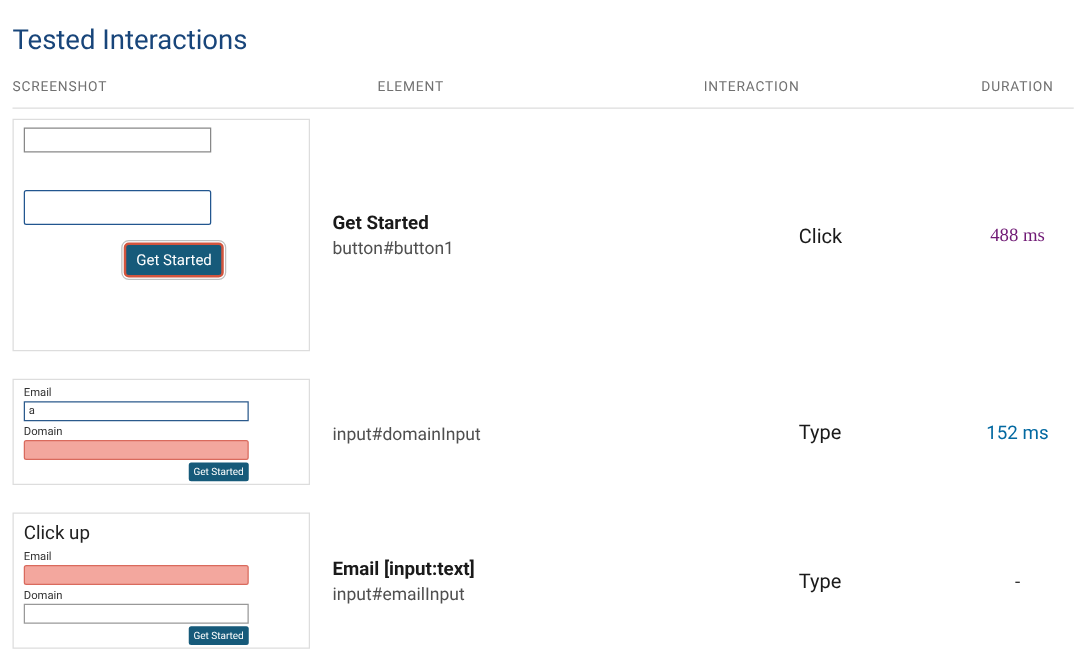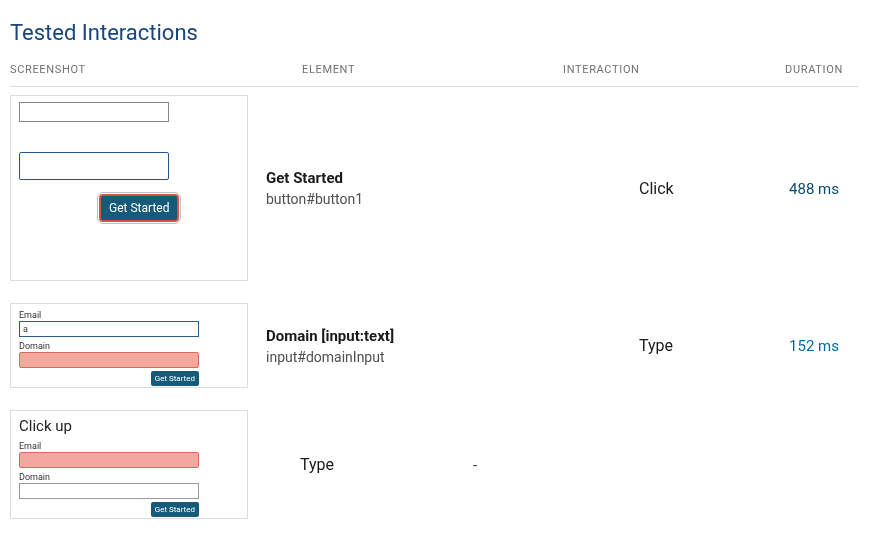--- a/index.html
+++ b/index.html
@@ -71,21 +71,21 @@
     margin-top: 4px;
   }
   .inter-text {
     font-size: 16px;
     color: #1a1a1a;
     margin-left: 40px;
   }
   .dur-text {
     font-size: 15px;
   }
-  .dur-orange { color: #0c4a6e; }
+  .dur-orange { color: #701a75; font-family: Liberation Serif, serif; }
   .dur-green  { color: #0369a1; }
   .dur-dash   { color: #333; }
 
   
   .s1-field-plain {
     width: 150px; height: 20px;
     border: 1px solid #888;
     background: #fff;
     margin-bottom: 30px;
   }
@@ -210,21 +210,20 @@
             <div class="s2-input-outlined">a</div>
             <div class="s2-label">Domain</div>
             <div class="s2-input-red"></div>
             <div class="s2-btn-row">
               <span class="s2-btn">Get Started</span>
             </div>
           </div>
         </div>
       </div>
       <div class="col-element">
-        <div class="elem-name">Domain [input:text]</div>
         <div class="elem-selector">input#domainInput</div>
       </div>
       <div class="col-inter">
         <span class="inter-text">Type</span>
       </div>
       <div class="col-dur">
         <span class="dur-text dur-green">152 ms</span>
       </div>
     </div>
 
@@ -236,20 +235,24 @@
             <div class="s3-label">Email</div>
             <div class="s3-input-red"></div>
             <div class="s3-label">Domain</div>
             <div class="s3-input-plain"></div>
             <div class="s3-btn-row">
               <span class="s3-btn">Get Started</span>
             </div>
           </div>
         </div>
       </div>
+      <div class="col-element">
+        <div class="elem-name">Email [input:text]</div>
+        <div class="elem-selector">input#emailInput</div>
+      </div>
       <div class="col-inter">
         <span class="inter-text">Type</span>
       </div>
       <div class="col-dur">
         <span class="dur-text dur-dash">-</span>
       </div>
     </div>
 
   </div>
 </div>

